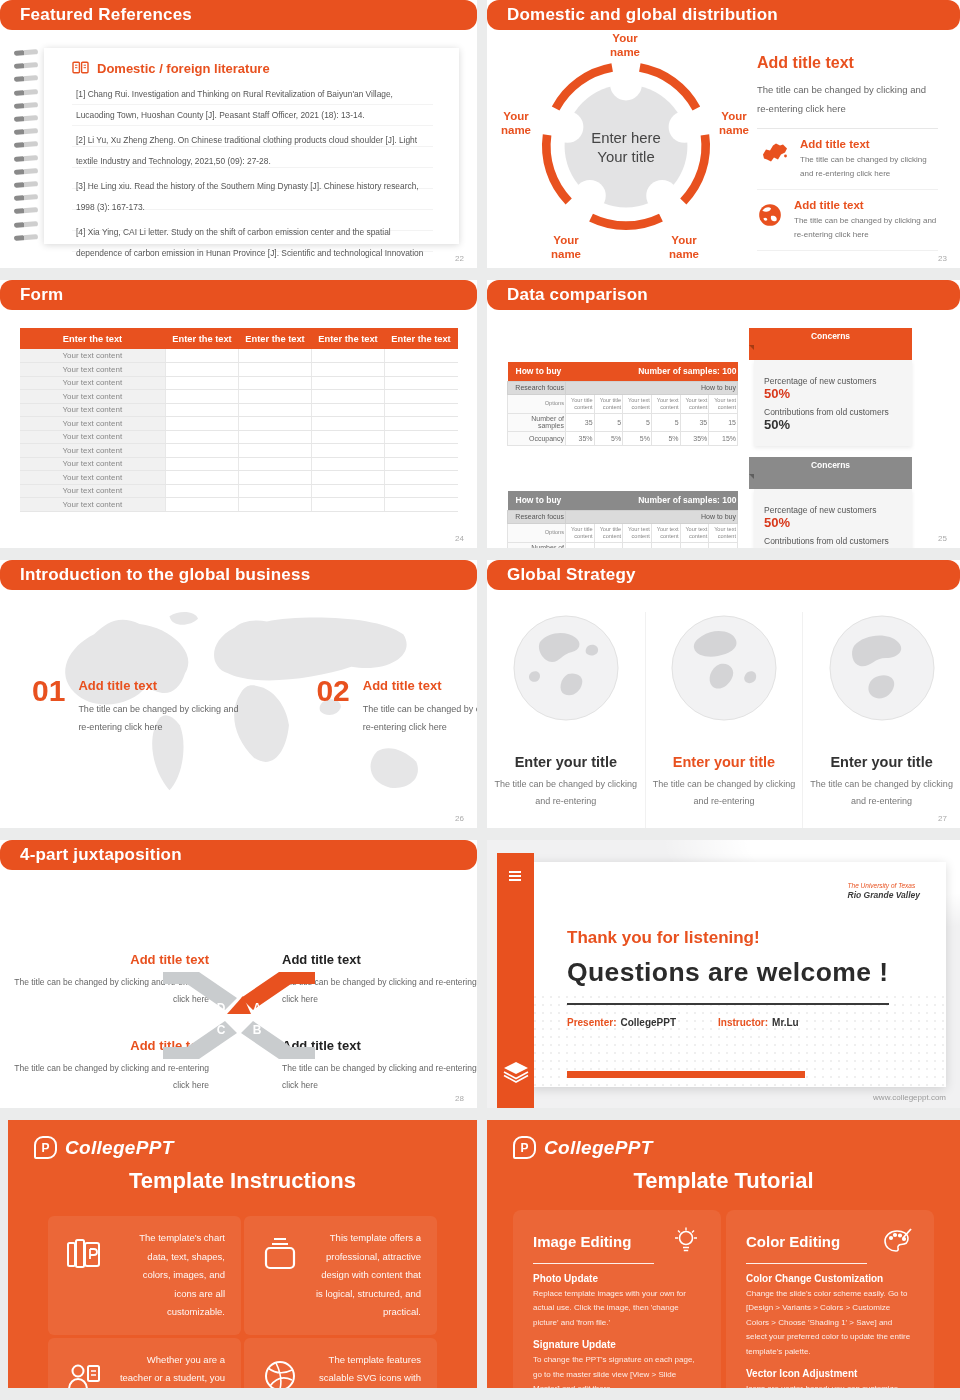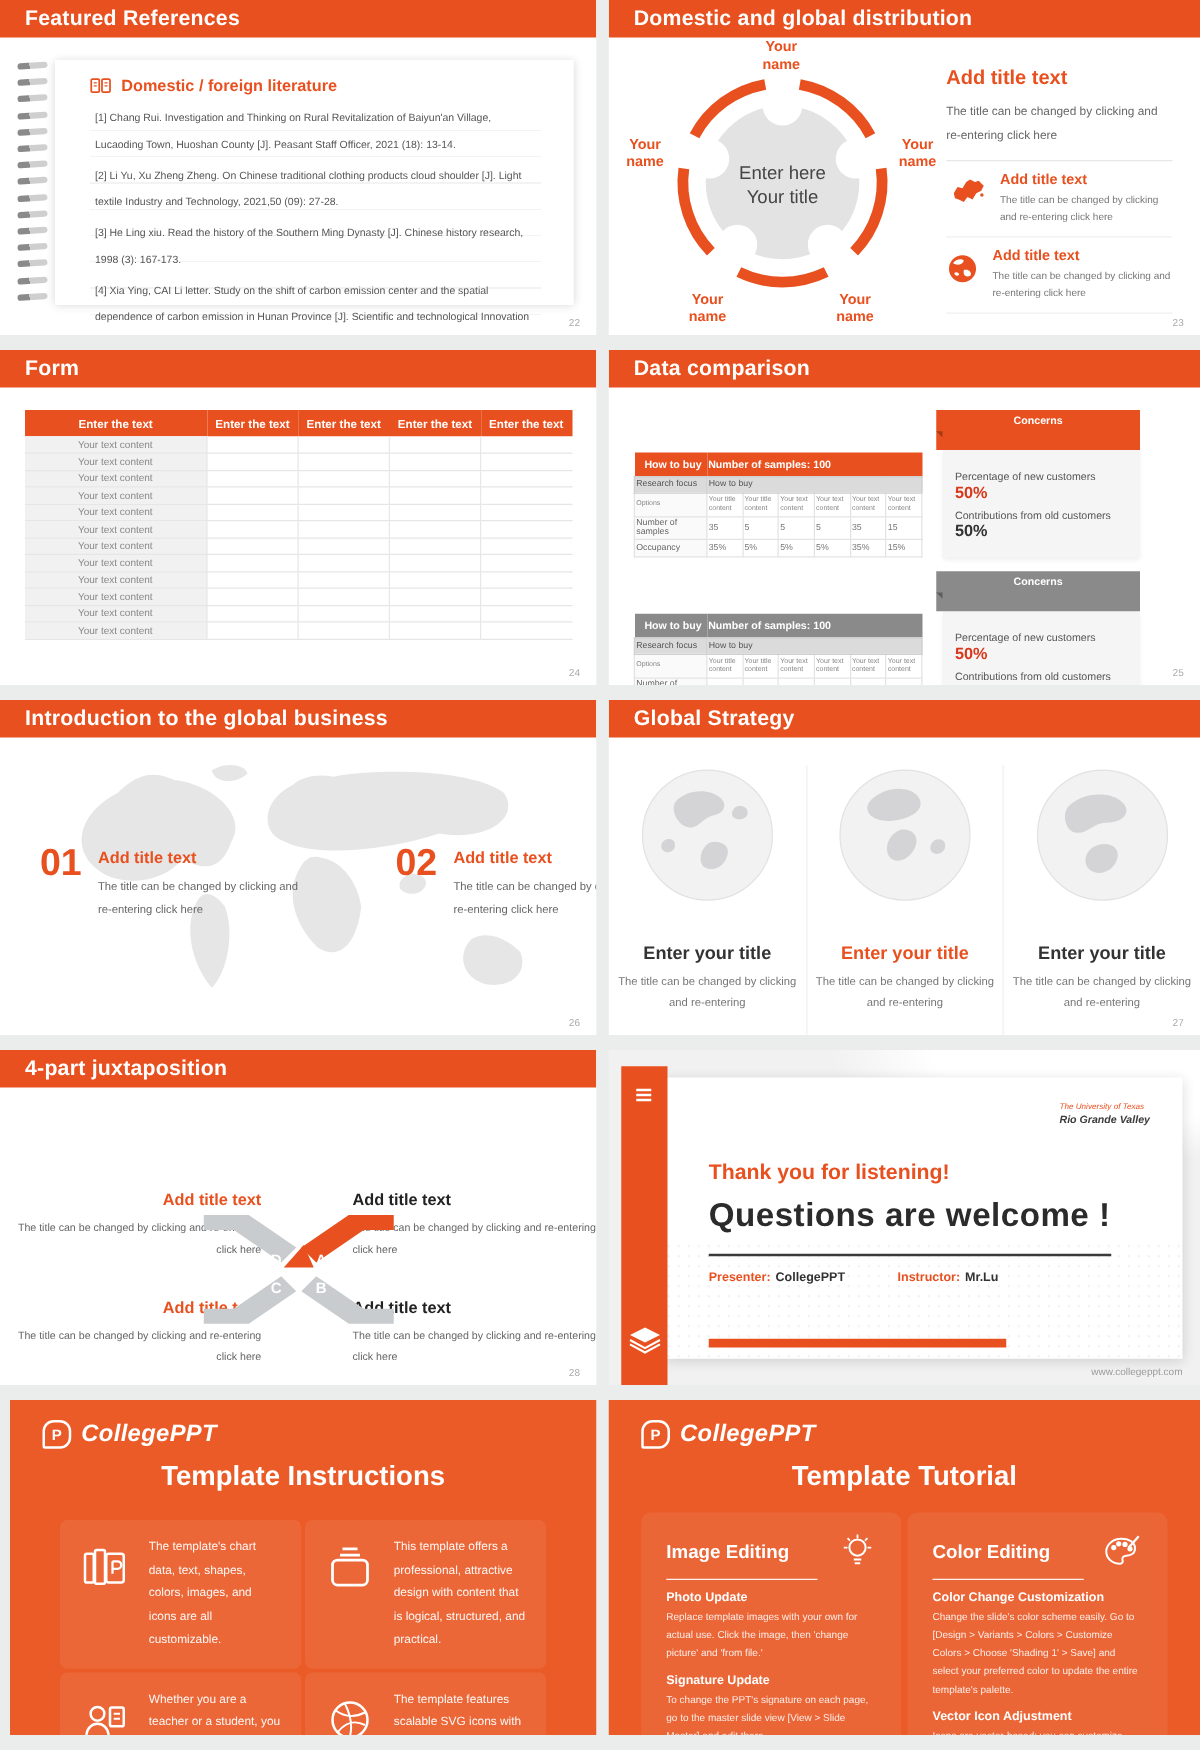--- a/index.html
+++ b/index.html
@@ -7,30 +7,30 @@
     --txt:#666; --light:#EBECEC;
   }
   *{box-sizing:border-box;}
   html,body{margin:0;padding:0;}
   body{width:960px;height:1400px;overflow:hidden;background:var(--light);
        font-family:"Liberation Sans",sans-serif;}
   .board{width:960px;display:grid;grid-template-columns:477px 473px;column-gap:10px;
          grid-auto-rows:268px;row-gap:12px;padding-bottom:12px;}
   .slide{position:relative;background:#fff;overflow:hidden;}
   .bar{height:30px;background:var(--orange);color:#fff;font-weight:bold;font-size:17px;
-       line-height:30px;padding-left:20px;letter-spacing:.2px;}
+       line-height:30px;padding-left:20px;letter-spacing:.2px;border-radius:12px;}
   .pageno{position:absolute;right:13px;bottom:5px;font-size:8px;color:#AAA;}
 
   
   .note{position:relative;margin:18px 18px 0 44px;background:#fff;
         box-shadow:0 1px 7px rgba(0,0,0,.16);padding:13px 26px 10px 28px;height:196px;}
   .spiral{position:absolute;left:-30px;top:-2px;display:flex;flex-direction:column;}
   .spiral span{display:block;width:24px;height:5px;border-radius:3px;margin:4.1px 0;
         background:linear-gradient(90deg,#8a8a8a 0 40%,#cfcfcf 40% 100%);transform:rotate(-4deg);}
-  .sec-title{display:flex;align-items:center;gap:8px;color:var(--orange);
+  .sec-title{display:flex;align-items:flex-start;gap:8px;color:var(--orange);
         font-weight:bold;font-size:13px;margin:0 0 8px;}
   .refs{background-image:repeating-linear-gradient(to bottom,transparent 0 20px,#F3F3F3 20px 21px);}
   .refs p{margin:4px;font-size:8.4px;color:#555;line-height:21px;}
 
   
   .dist-body{display:flex;height:238px;}
   .gearwrap{position:relative;width:240px;height:236px;margin-left:18px;flex:none;}
   .gearwrap svg{position:absolute;left:25px;top:20px;}
   .gnode{position:absolute;width:46px;color:var(--orange);font-weight:bold;
          font-size:11.5px;line-height:1.2;text-align:center;}
@@ -52,21 +52,21 @@
   table.form{width:438px;margin:18px auto 0;border-collapse:collapse;table-layout:fixed;}
   table.form th{background:var(--orange);color:#fff;font-size:9.3px;font-weight:bold;height:21px;margin-top:24px;}
   table.form td{height:13.5px;border-bottom:1px solid #E6E6E6;border-right:1px solid #E8E8E8;}
   table.form td:last-child{border-right:none;}
   table.form td.lbl{background:#F1F1F1;color:#888;font-size:8px;text-align:center;}
 
   
   .comp-body{padding:18px 14px 0 20px;}
   .comp-row{display:flex;gap:16px;margin-bottom:11px;}
   table.cmp{width:231px;border-collapse:collapse;flex:none;margin-top:34px;}
-  table.cmp td{border:1px solid #E3E3E3;text-align:left;color:#777;}
+  table.cmp td{border:1px solid #E3E3E3;text-align:right;color:#777;}
   .cmp .main td{border:none;color:#fff;font-size:8.5px;font-weight:bold;height:18px;}
   .cmp.th-o .main td{background:var(--orange);}
   .cmp.th-g .main td{background:var(--grayhead);}
   .cmp .main td:first-child{text-align:left;padding-left:8px;}
   .cmp .sub td{background:#DBDBDB;color:#555;font-size:7px;height:12px;border-color:#D0D0D0;}
   .cmp td.rl{font-size:6.8px;color:#666;background:#FAFAFA;}
   .cmp .opt td{font-size:5.6px;line-height:1.25;color:#888;height:18px;padding:1px;}
   .cmp .num td{font-size:7px;height:13px;}
   .concern{width:158px;flex:none;}
   .ribbon{position:relative;height:32px;line-height:17px;text-align:center;color:#fff;
@@ -144,21 +144,21 @@
   .brand{position:absolute;left:26px;top:16px;display:flex;align-items:center;gap:8px;}
   .brand-glyph{width:23px;height:23px;border:2.2px solid #fff;border-radius:9px 9px 9px 2px;
       display:flex;align-items:center;justify-content:center;font-size:12px;font-weight:bold;color:#fff;}
   .brand-name{font-size:19px;font-weight:bold;font-style:italic;letter-spacing:.3px;}
   .panel-title{text-align:center;font-size:22px;font-weight:bold;margin:0;padding-top:48px;}
   .cards{position:absolute;left:40px;right:40px;top:96px;bottom:32px;display:grid;
          grid-template-columns:1fr 1fr;gap:3px;}
   .icard{background:rgba(255,255,255,.08);border-radius:6px;padding:13px 16px;
          display:flex;gap:15px;align-items:flex-start;}
   .icard svg{flex:none;margin-top:5px;}
-  .icard p{margin:0;font-size:9.5px;line-height:1.95;color:rgba(255,255,255,.95);}
+  .icard p{margin:0;font-size:9.5px;line-height:1.95;color:rgba(255,255,255,.95);text-align:right;}
   .tut{position:absolute;left:26px;right:26px;top:90px;bottom:28px;display:grid;
        grid-template-columns:1fr 1fr;gap:5px;}
   .tcard{background:rgba(255,255,255,.07);border-radius:8px;padding:16px 20px 8px;}
   .thead{display:flex;justify-content:space-between;align-items:center;}
   .thead h3{margin:0;font-size:15px;}
   .tline{height:1px;background:rgba(255,255,255,.9);width:72%;margin:7px 0 8px;}
   .titem h4{margin:9px 0 3px;font-size:10px;}
   .titem p{margin:0;font-size:8px;line-height:1.8;color:rgba(255,255,255,.88);}
 </style>
 </head>

